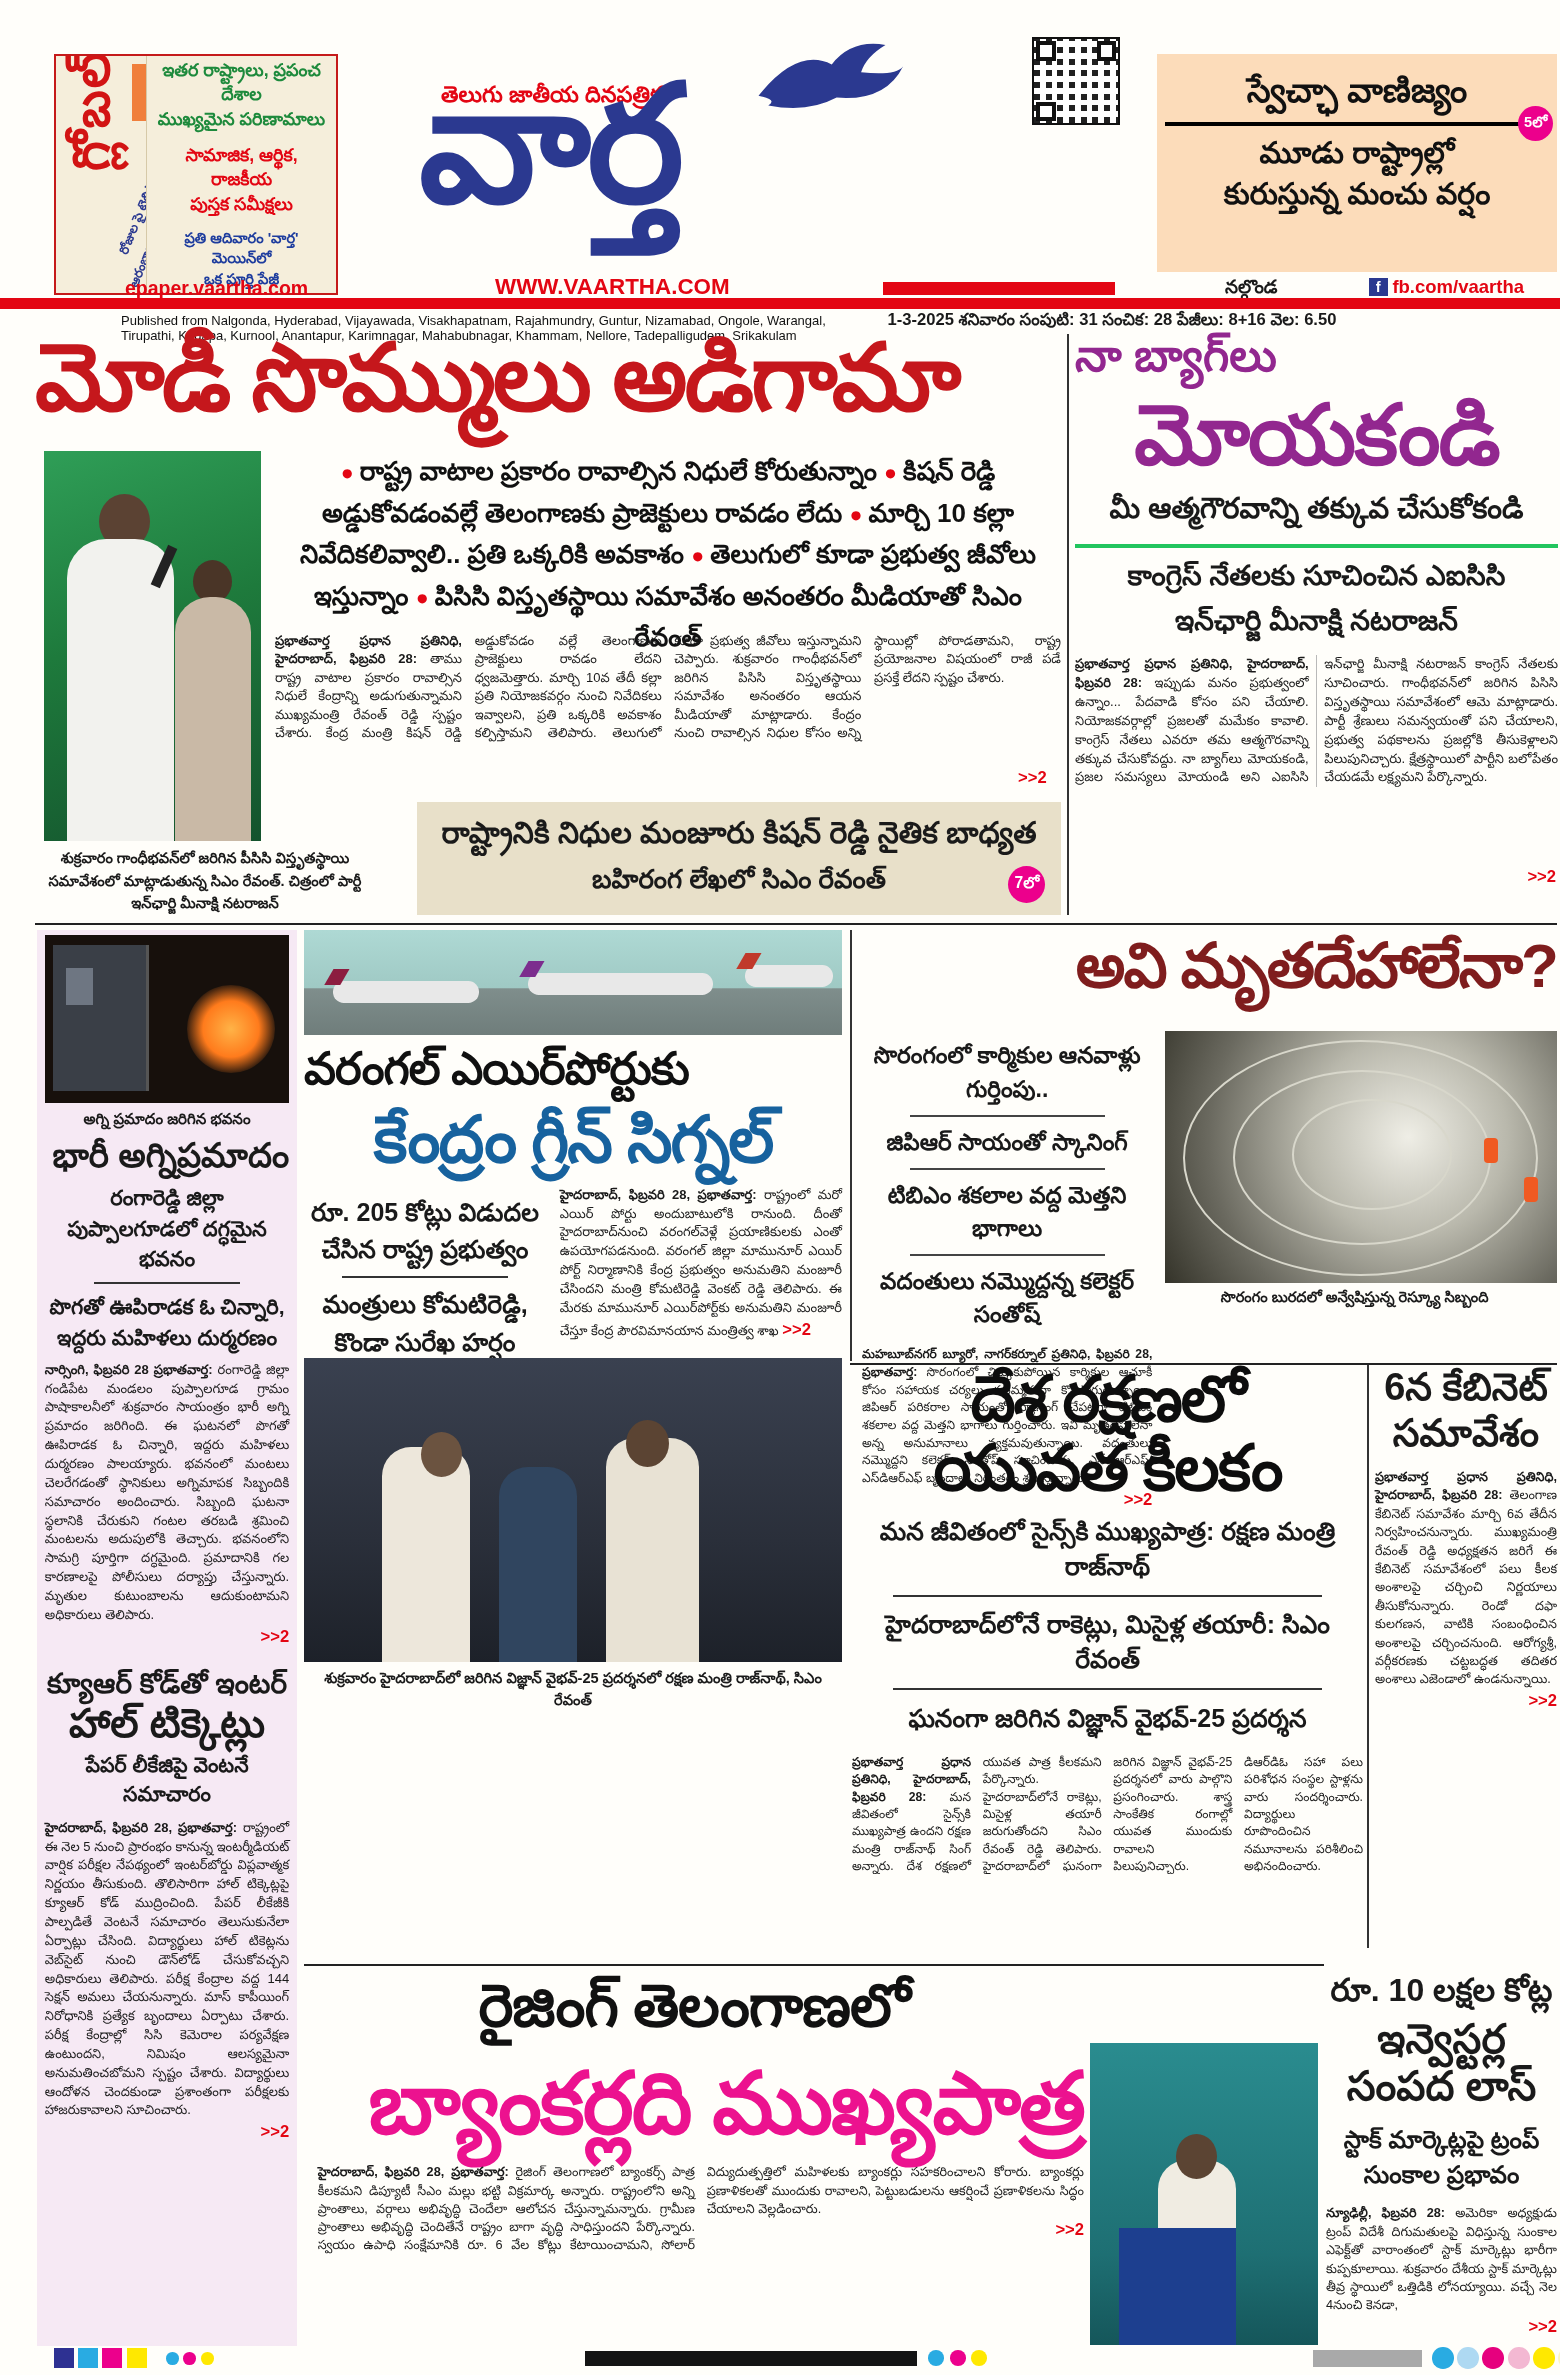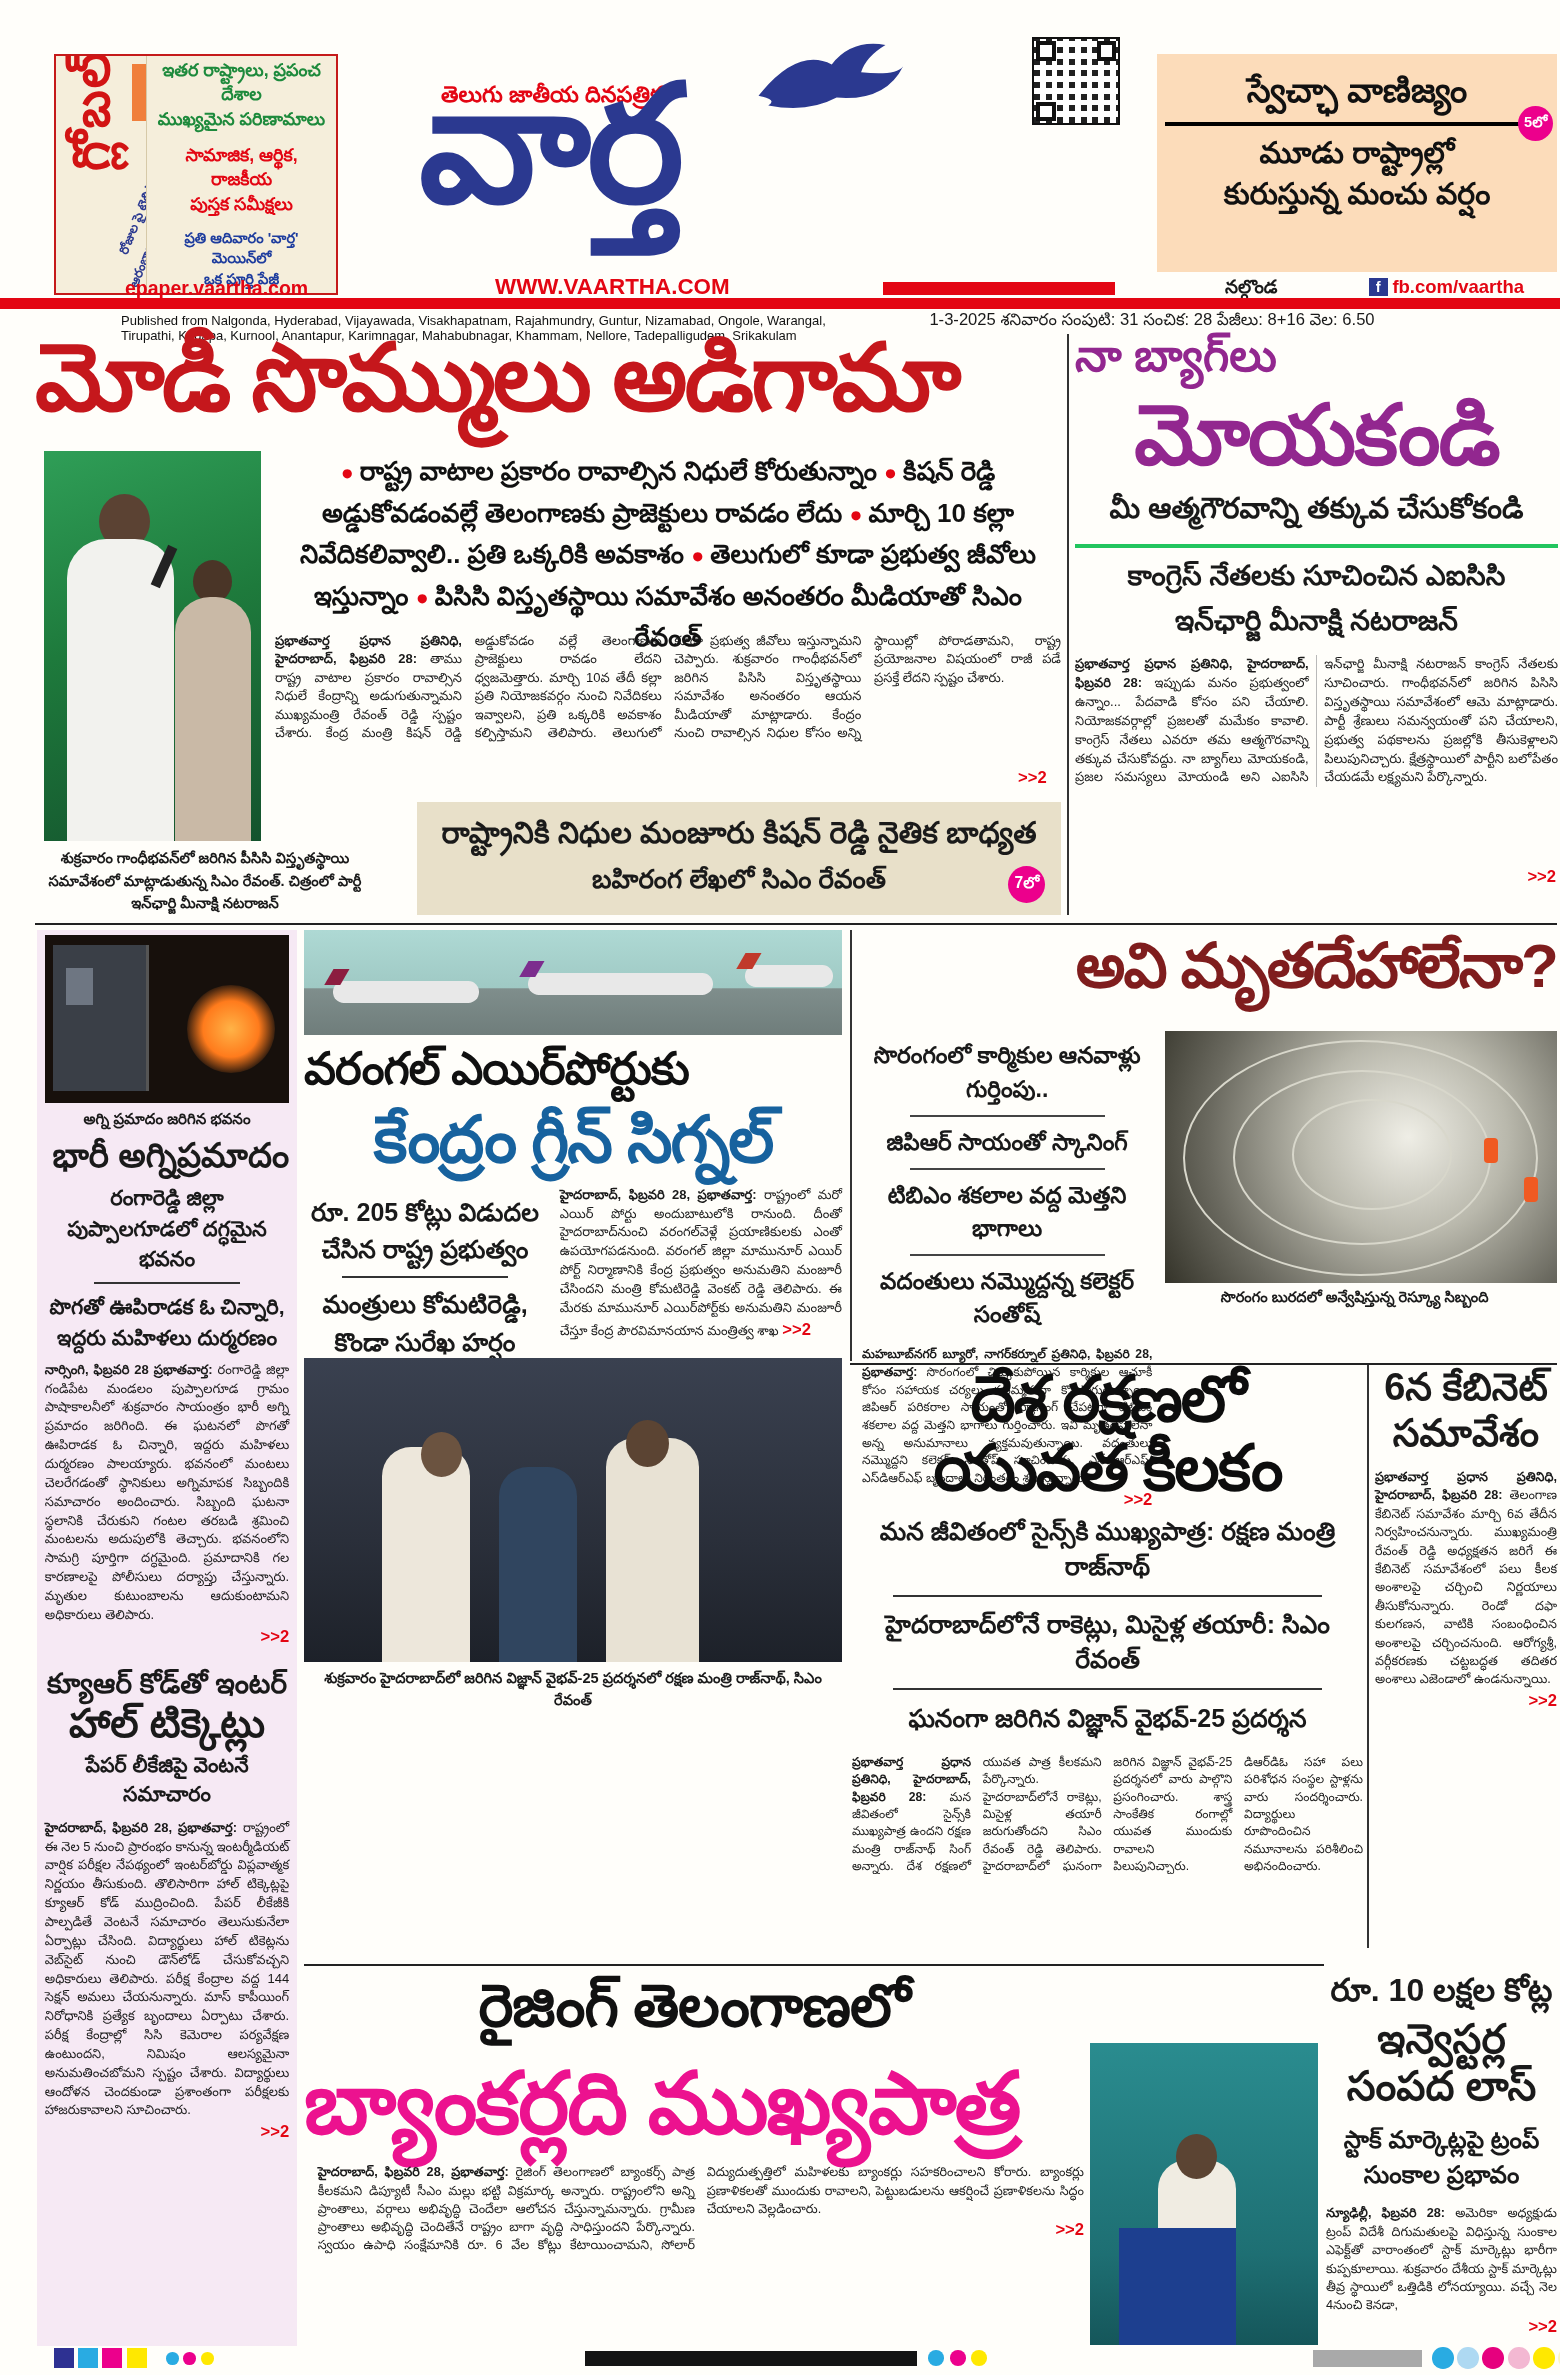--- a/index.html
+++ b/index.html
@@ -34,21 +34,21 @@
   .weather .s{font-size:30px;font-weight:bold;line-height:1.35;color:#111;}
   .epaper{left:125px;top:277px;font-size:19.5px;font-weight:bold;color:#e30613;}
   .www{left:495px;top:274px;font-size:22.4px;font-weight:bold;color:#e30613;}
   .redseg{left:883px;top:282px;width:232px;height:12.7px;background:#e30613;}
   .edition{left:1225px;top:276px;font-size:18.5px;font-weight:bold;}
   .fbrow{left:1369px;top:276px;display:flex;align-items:center;gap:4.9px;}
   .fbicon{width:18.5px;height:18.5px;background:#2b3990;color:#fff;font-weight:bold;font-size:14.6px;display:flex;align-items:center;justify-content:center;}
   .fbtxt{font-size:18.5px;font-weight:bold;color:#e30613;}
   .fullbar{left:0;top:298px;width:1560px;height:10.7px;background:#e30613;}
   .published{left:121px;top:313px;width:761px;font-size:13px;color:#111;}
-  .issue{left:879px;top:310px;width:546px;font-size:16.6px;font-weight:normal;text-align:center;}
+  .issue{left:839px;top:310px;width:546px;font-size:16.6px;font-weight:bold;text-align:center;}
   
   .lead-head{left:35px;top:326px;width:1029px;font-size:94px;font-weight:800;color:#c5171c;letter-spacing:-2.9px;white-space:nowrap;line-height:1.1;}
   .photo{background:#888;overflow:hidden;}
   .cm-photo{left:44px;top:451px;width:217px;height:390px;background:linear-gradient(160deg,#2f9e57 0%,#1e7a3c 45%,#14532d 100%);}
   .cm-fig{position:absolute;left:23.4px;top:88px;width:107px;height:302px;background:#f2f2ee;border-radius:39px 39px 0 0;}
   .cm-head{position:absolute;left:55px;top:43px;width:51px;height:55px;background:#5b4233;border-radius:50%;}
   .cm-mic{position:absolute;left:115px;top:94px;width:9.8px;height:43px;background:#222;transform:rotate(24deg);}
   .cm-fig2{position:absolute;right:9.8px;top:146px;width:76px;height:244px;background:#c9b9a6;border-radius:35px 35px 0 0;}
   .cm-head2{position:absolute;right:29px;top:109px;width:39px;height:43px;background:#4a3527;border-radius:50%;}
   .lead-caption{left:44px;top:847px;width:322px;font-size:14.6px;font-weight:bold;line-height:1.55;text-align:center;}
@@ -120,21 +120,21 @@
   .def-sub{font-size:25px;font-weight:bold;text-align:center;padding:10.7px 0;line-height:1.4;}
   .def-rule{width:429px;height:2px;background:#333;margin:0 auto;}
   .def-body{column-count:4;column-gap:11.7px;font-size:12.2px;line-height:1.42;text-align:justify;height:281px;overflow:hidden;margin-top:7.8px;}
   
   .cabinet{left:1375px;top:1365px;width:182px;}
   .cab-h{font-size:38px;font-weight:bold;text-align:center;line-height:1.2;}
   .cab-body{font-size:12.7px;line-height:1.45;text-align:justify;margin-top:11.7px;position:relative;}
   
   .banker{left:304px;top:1972px;width:780px;}
   .bank-kicker{font-size:59px;font-weight:bold;color:#111;text-align:center;letter-spacing:-1px;}
-  .bank-head{font-size:86px;font-weight:bold;color:#ec128f;text-align:left;letter-spacing:-2px;line-height:1.0;margin-top:5.9px;}
+  .bank-head{font-size:86px;font-weight:bold;color:#ec128f;text-align:right;letter-spacing:-2px;line-height:1.0;margin-top:5.9px;}
   .bank-row{display:flex;margin-top:17.6px;}
   .bank-subs{width:429px;}
   .bank-sub{font-size:25px;font-weight:bold;text-align:center;line-height:1.5;padding:8.8px 0;}
   .bank-rule{width:351px;height:2px;background:#333;margin:0 auto;}
   .bank-body{flex:1;margin-left:13.7px;column-count:2;column-gap:11.7px;font-size:12.7px;line-height:1.43;text-align:justify;position:relative;}
   .bhatti-photo{left:1090px;top:2043px;width:228px;height:302px;background:linear-gradient(180deg,#2a8c8f 0%,#1e6f73 70%,#15565a 100%);}
   .podium{position:absolute;left:29px;bottom:0;width:117px;height:117px;background:#1d3f8f;}
   
   .market{left:1326px;top:1972px;width:231px;}
   .mkt-h1{font-size:32px;font-weight:bold;text-align:center;}

